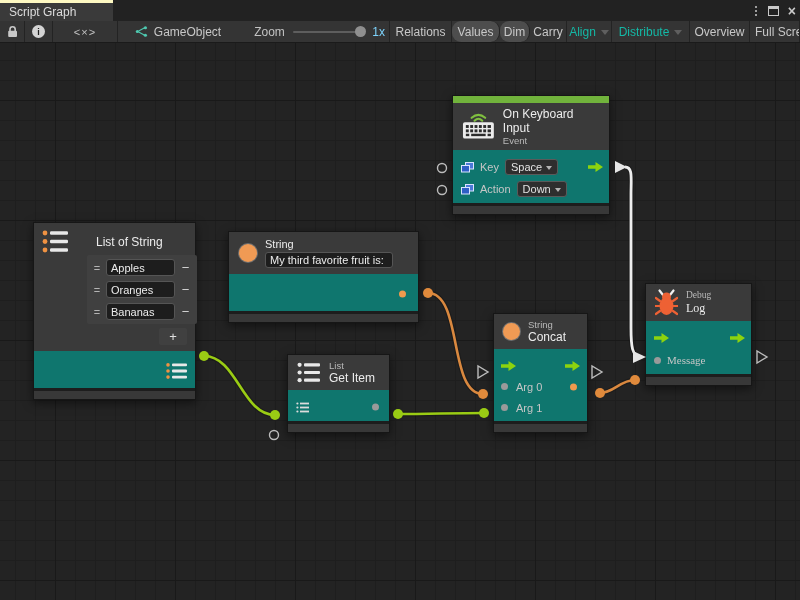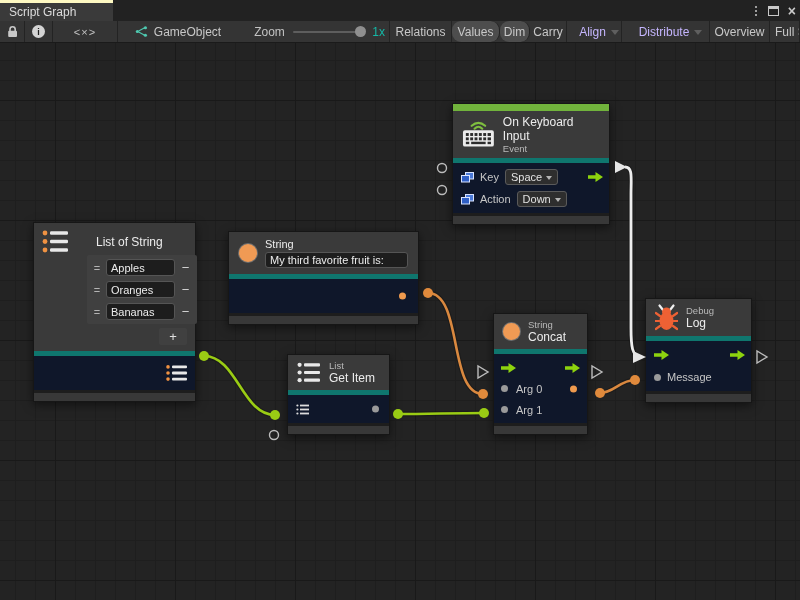--- a/index.html
+++ b/index.html
@@ -28,32 +28,32 @@
     position:absolute; top:21px; left:0; right:0; height:22px;
     background:#343434; display:flex; align-items:stretch;
     border-bottom:1px solid #1a1a1a; font-size:12px; color:#c8c8c8;
   }
   .cell {
     display:flex; align-items:center; justify-content:center;
     border-right:1px solid #232323; white-space:nowrap; overflow:hidden;
     padding:0 4px; flex:none;
   }
   .cell.active { background:#4d4d4d;border-radius:9px; }
-  .cell.disabled { color:#c4b5fd;margin-left:10px; }
+  .cell.disabled { color:#14b8a6; }
   .dd-arrow { width:0; height:0; border-left:4px solid transparent; border-right:4px solid transparent; border-top:5px solid #8a8a8a; margin-left:5px; margin-top:1px; }
   .cell.disabled .dd-arrow { border-top-color:#5f5f5f; }
   .lock-cell { width:25px; } .info-cell { width:28px; } .code-cell { width:65px; }
   .ctx-cell { width:272px; justify-content:flex-start; padding-left:17px; }
   .info-circle { width:13px; height:13px; border-radius:50%; background:#d4d4d4; color:#1f1f1f; font-weight:bold; font-size:9px; display:flex; align-items:center; justify-content:center; }
   .code-glyph { font-size:11px; letter-spacing:1px; color:#c4c4c4; }
   .ctx-label { margin-left:6px; color:#c8c8c8; }
   .zoom-label { margin-left:33px; color:#c2c2c2; }
   .slider { position:relative; width:88px; height:2px; background:#5e5e5e; border-radius:1px; margin-left:8px; }
   .slider .handle { position:absolute; right:-3px; top:-5px; width:11px; height:11px; border-radius:50%; background:#8f8f8f; }
-  .zoom-val { margin-left:9px; color:#14b8a6; }
+  .zoom-val { margin-left:9px; color:#7dd3fc; }
 
   
   .graph {
     position:absolute; top:43px; left:0; right:0; bottom:0;
     background-color:#232323;
     background-image:
       linear-gradient(#191919 1px, transparent 1px),
       linear-gradient(90deg, #191919 1px, transparent 1px),
       linear-gradient(#1e1e1e 1px, transparent 1px),
       linear-gradient(90deg, #1e1e1e 1px, transparent 1px);
@@ -63,21 +63,21 @@
 
   
   .node {
     position:absolute; background:#2c2c2c; border:1px solid #161616;
     box-shadow:0 3px 9px rgba(0,0,0,.5); font-size:11px; color:#d6d6d6;
   }
   .n-accent { height:7px; background:#71b33c; }
   .n-header { background:#3a3a3a; display:flex; align-items:center; padding:5px 9px; gap:8px; }
   .n-title { font-size:12px; color:#ececec; }
   .n-cat { font-size:9.5px; color:#b9b9b9; line-height:11px; }
-  .n-body { background:#0f172a; border-top:5px solid #0f766e; padding:3px 0; }
+  .n-body { background:#0f766e; border-top:3px solid #0f766e; padding:3px 0; }
   .n-row { position:relative; height:22px; display:flex; align-items:center; padding:0 8px; gap:6px; }
   .n-footer { height:11px; background:#383838; border-top:3px solid #1d1d1d; }
   .lbl { color:#c6c6c6; }
 
   .dropdown {
     display:flex; align-items:center; background:#2e2e2e; border:1px solid #5a5a5a;
     border-radius:3px; padding:1px 5px; color:#e2e2e2; font-size:11px; gap:4px;
   }
   .dropdown .dd-arrow { margin:1px 0 0 0; border-top-color:#b5b5b5; border-left-width:3.5px; border-right-width:3.5px; border-top-width:4.5px; }
 
@@ -89,42 +89,42 @@
   .dot { width:7px; height:7px; border-radius:50%; flex:none; }
   .dot.gray { background:#9a9a9a; }
   .dot.teal { background:#49e0c6; }
   .dot.orange { background:#ef9a4e; }
   .port-right { position:absolute; right:10px; top:50%; transform:translateY(-50%); }
   .arrow-right-abs { position:absolute; right:6px; top:50%; transform:translateY(-50%); }
 
   .circle-icon { border-radius:50%; background:#f09a54; box-shadow:0 0 0 1px #6e6e6e; flex:none; }
 
   
-  #node-keyboard { left:452px; top:60px; width:158px; }
+  #node-keyboard { left:452px; top:52px; width:158px; }
   #node-keyboard .n-header { padding:4px 9px; }
   
   #node-list { left:33px; top:179px; width:163px; }
   #node-list .n-header { flex-direction:column; align-items:stretch; padding:7px 8px 6px 8px; gap:2px; }
   .list-title-row { display:flex; align-items:center; gap:27px; }
   .list-editor { margin-left:45px; width:110px; background:#404040; border-radius:2px; padding:3px; display:flex; flex-direction:column; gap:3px; }
   .list-row { display:flex; align-items:center; height:19px; gap:2px; }
   .drag-handle { width:14px; text-align:center; color:#b4b4b4; font-size:11px; }
   .list-field { flex:1; height:17px; }
   .minus-btn { width:17px; text-align:center; color:#dcdcdc; font-size:13px; line-height:13px; }
   .plus-btn { margin-left:117px; margin-top:2px; width:28px; height:17px; background:#404040; border-radius:2px; color:#e0e0e0; font-size:13px; display:flex; align-items:center; justify-content:center; }
   
   #node-string { left:228px; top:188px; width:191px; }
   #node-string .n-header { padding:6px 10px; }
   
   #node-getitem { left:287px; top:311px; width:103px; }
   
   #node-concat { left:493px; top:270px; width:95px; }
   #node-concat .n-row { height:21px; padding:0 7px; }
   
-  #node-debug { left:645px; top:255px; width:107px; }
+  #node-debug { left:645px; top:240px; width:107px;font-family:Liberation Serif, serif; }
 
   .hcol { display:flex; flex-direction:column; justify-content:center; }
   .body-spacer { height:28px; position:relative; }
 
   svg.overlay { position:absolute; top:0; left:0; width:800px; height:600px; pointer-events:none; z-index:5; }
   .node { z-index:2; }
 </style>
 </head>
 <body>
 
@@ -319,21 +319,21 @@
       </div>
     </div>
     <div class="n-footer"></div>
   </div>
 
   <div class="node" id="node-string">
     <div class="n-header">
       <div class="circle-icon" style="width:18px;height:18px;"></div>
       <div class="hcol" style="gap:2px; flex:1;">
         <span class="n-title" style="font-size:11px">String</span>
-        <div class="field" style="width:143px">
+        <div class="field" style="width:128px">
           <span>My third favorite fruit is:</span>
         </div>
       </div>
     </div>
     <div class="n-body">
       <div class="body-spacer">
         <span class="dot orange port-right" style="right:12px"></span>
       </div>
     </div>
     <div class="n-footer"></div>

